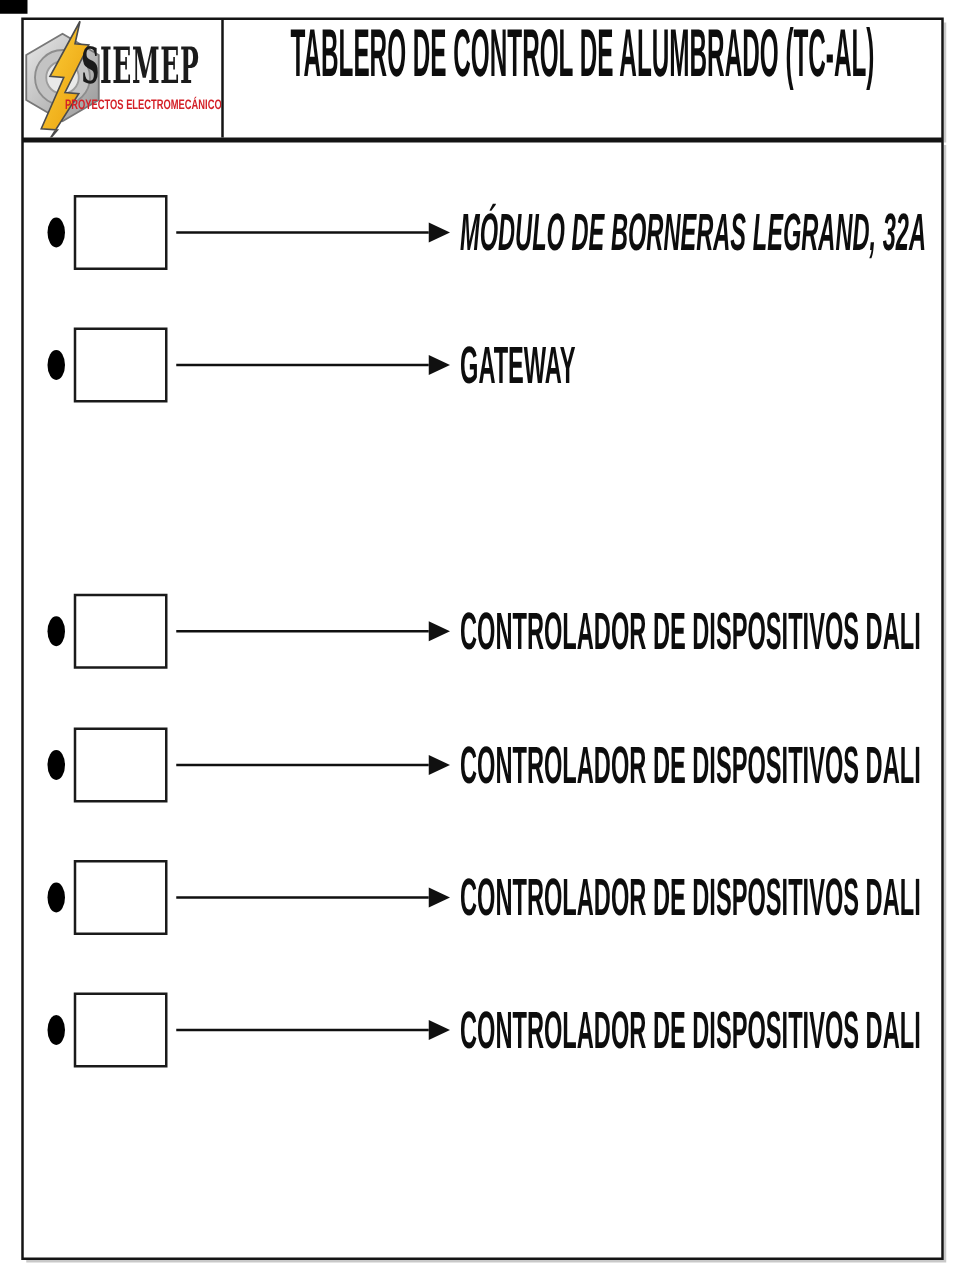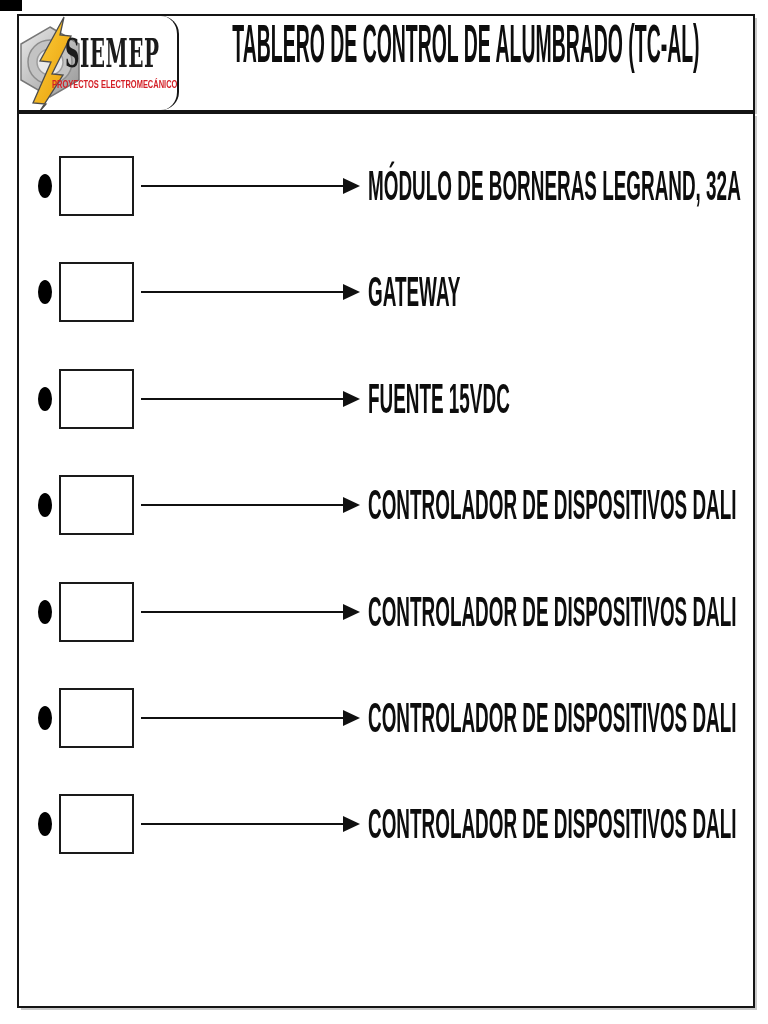--- a/index.html
+++ b/index.html
@@ -4,21 +4,21 @@
 <style>
   html,body{margin:0;padding:0;background:#ffffff;}
   .page{position:relative;width:768px;height:1024px;background:#ffffff;overflow:hidden;
         font-family:"Liberation Sans",sans-serif;color:#111;}
   .corner-mark{position:absolute;left:0;top:0;width:22px;height:11px;background:#000;}
 
   
   .header{position:absolute;left:17px;top:14px;width:734px;height:94px;
           border:2px solid #141414;display:flex;background:#fff;
           box-shadow:3px 3px 0 -1px #c9c9c9;}
-  .logo-cell{position:relative;width:158px;border-right:2px solid #141414;overflow:hidden;border-radius:18px;}
+  .logo-cell{position:relative;width:158px;border-right:2px solid #141414;overflow:hidden;}
   .logo-svg{position:absolute;left:0;top:0;}
   .brand{position:absolute;left:46px;top:17px;font-family:"DejaVu Serif",serif;font-weight:bold;
          font-size:40px;line-height:1;color:#1b1b1b;white-space:nowrap;
          transform:scaleX(.5);transform-origin:left top;letter-spacing:1px;}
   .tagline{position:absolute;left:33px;top:63px;font-size:11px;font-weight:bold;line-height:1;
            color:#d42027;white-space:nowrap;transform:scaleX(.68);transform-origin:left top;}
   .title-cell{flex:1;position:relative;display:flex;align-items:flex-start;justify-content:center;
               padding-bottom:14px;overflow:hidden;}
   .title{font-size:54px;font-weight:bold;line-height:1;white-space:nowrap;color:#0d0d0d;
          transform:scaleX(.36);transform-origin:center center;}
@@ -63,43 +63,36 @@
       </svg>
       <div class="brand">SIEMEP</div>
       <div class="tagline">PROYECTOS ELECTROMECÁNICOS</div>
     </div>
     <div class="title-cell">
       <span class="title">TABLERO DE CONTROL DE ALUMBRADO (TC-AL)</span>
     </div>
   </div>
 
   <div class="content" id="rows">
-    <div class="row" style="top: 42px;">
+    <div class="row" style="top: 42px; font-style: italic;">
       <span class="bullet"></span>
       <span class="swatch"></span>
       <span class="arrow-line"></span>
       <span class="arrow-head"></span>
       <span class="label">MÓDULO DE BORNERAS LEGRAND, 32A</span>
     </div>
 
     <div class="row" style="top: 148.4px;">
       <span class="bullet"></span>
       <span class="swatch"></span>
       <span class="arrow-line"></span>
       <span class="arrow-head"></span>
       <span class="label">GATEWAY</span>
     </div>
 
-    <div class="row" style="top: 254.8px;">
-      <span class="bullet"></span>
-      <span class="swatch"></span>
-      <span class="arrow-line"></span>
-      <span class="arrow-head"></span>
-      <span class="label">FUENTE 15VDC</span>
-    </div>
 
     <div class="row" style="top: 361.2px;">
       <span class="bullet"></span>
       <span class="swatch"></span>
       <span class="arrow-line"></span>
       <span class="arrow-head"></span>
       <span class="label">CONTROLADOR DE DISPOSITIVOS DALI</span>
     </div>
 
     <div class="row" style="top: 467.6px;">

